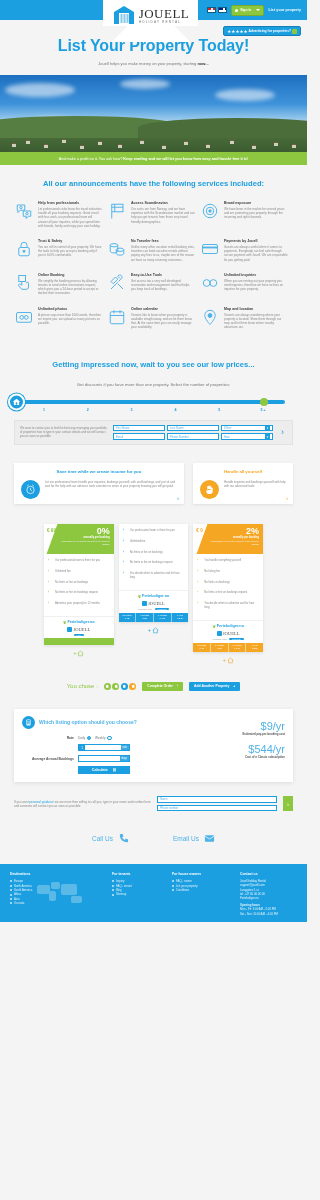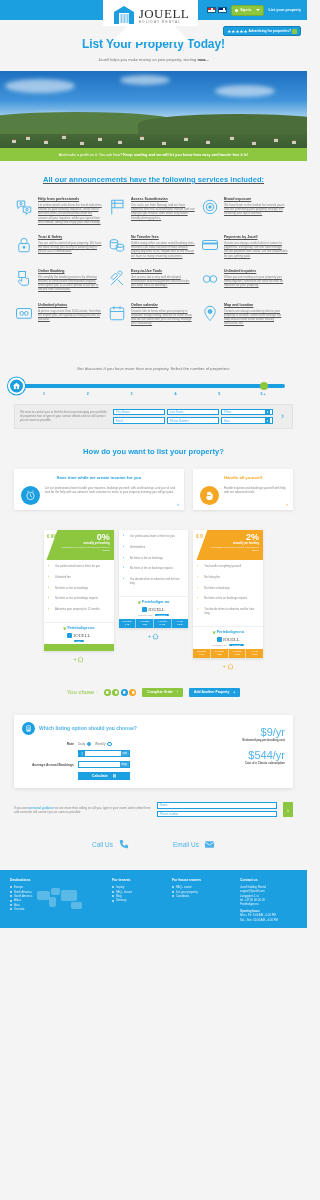--- a/index.html
+++ b/index.html
@@ -38,21 +38,21 @@
   .logo-chev:before { content:""; position:absolute; top:-11px; left:50%; transform:translateX(-50%) rotate(45deg); width:58px;height:58px; background:#fff; border-right:2.5px solid #4b4b4b; border-bottom:2.5px solid #4b4b4b;}
 
   
   .adv-badge { position:absolute; right:6px; top:26px; background:#1c9fe0; border:1px solid #1580b5; border-radius:2px; height:10px; display:flex; align-items:center; padding:0 3px; gap:1px; z-index:4;}
   .adv-badge .star { color:#fff; font-size:4.5px; }
   .adv-badge .lbl { font-size:3.3px; color:#fff; font-weight:bold; }
   .adv-badge .grn { width:5px;height:5px;background:#8dc63f;border-radius:1px;}
 
   
   .hero-head { background:#f4f4f4; padding:17px 0 9px; text-align:center; }
-  .hero-head h1 { font-size:12px; color:#1c9fe0; font-weight:bold; letter-spacing:-.1px;}
+  .hero-head h1 { font-size:16px; color:#1c9fe0; font-weight:bold; letter-spacing:-.1px;}
   .hero-head p { font-size:4px; color:#777; margin-top:6px; }
   .hero-head p b { color:#333; }
 
   
   .hero { height:77px; position:relative; overflow:hidden;
     background:linear-gradient(#1d6fc0 0%, #3f93da 38%, #8cc2ea 55%, #b9d6e8 64%, #6f8f5c 70%, #5b7a4a 80%, #47603c 100%); }
   .cloud { position:absolute; background:rgba(255,255,255,.55); border-radius:50%; filter:blur(2px); }
   .hill { position:absolute; bottom:0; width:100%; height:28px;
      background:linear-gradient(#52783f,#3c5c30); }
   .hill:before{content:"";position:absolute;top:-8px;left:-10%;width:70%;height:22px;background:#567d42;border-radius:50% 50% 0 0;}
@@ -66,21 +66,21 @@
   .hero-rot .prev { font-size:4px; opacity:.45; display:block; line-height:5px; }
   .hero-rot .cur { font-size:9px; font-weight:bold; display:block; line-height:10px; text-shadow:0 1px 2px rgba(0,0,0,.5);}
   .hero-rot .next { font-size:4px; opacity:.45; display:block; line-height:5px;}
 
   
   .greenbar { background:#8dc63f; height:13px; display:flex; align-items:center; justify-content:center; }
   .greenbar span { font-size:3.8px; color:#fff; }
   .greenbar b { font-weight:bold; }
 
   
-  .sec-white { background:#f4f4f4; padding:14px 0 10px;text-decoration:underline; }
+  .sec-white { background:#f4f4f4; padding:14px 0 10px; }
   h2.sec-title { text-align:center; font-size:7.6px; color:#1c9fe0; font-weight:bold; margin-bottom:13px;}
   .svc-grid { display:flex; flex-wrap:wrap; padding:0 14px; }
   .svc { width:33.33%; display:flex; gap:4px; margin-bottom:11px; padding-right:5px;}
   .svc-ico { width:20px; flex:0 0 20px; display:flex; align-items:flex-start; justify-content:center; padding-top:1px;}
   .svc-ico svg { width:18px; height:18px; }
   .svc-body h3 { font-size:3.6px; color:#3b3b3b; font-weight:bold; margin-bottom:2px; }
   .svc-body p { font-size:3px; line-height:4.2px; color:#8a8a8a; }
 
   
   .sec-slider { background:#f4f4f4; padding:10px 0 6px; }
@@ -481,20 +481,21 @@
           </div>
           <div class="svc-body">
             <h3>Map and location</h3>
             <p>Tenants are always wondering where your property is located. Show them through our map and let them know where nearby attractions are.</p>
           </div>
         </div>
       </div>
   </div>
 
   <div class="sec-slider">
+    <h2 class="sec-title">Getting impressed now, wait to you see our low prices...</h2>
     <div class="slider-sub">Get discounts if you have more than one property. Select the number of properties:</div>
     <div class="slider-wrap">
       <div class="track">
         <div class="home-knob">
           <svg viewBox="0 0 24 24" fill="#fff">
               <path d="M12 3 L22 11 h-3 v9 h-14 v-9 H2 Z"></path>
               <rect x="10" y="13" width="4" height="6" fill="#1c9fe0"></rect>
             </svg>
         </div>
         <div class="handle"></div>
@@ -535,21 +536,20 @@
               <span>How</span>
               <span class="ar">▾</span>
             </div>
           </div>
         </div>
       <div class="cf-go">›</div>
     </div>
   </div>
 
   <div class="sec-how">
-    <h2 class="sec-title">How do you want to list your property?</h2>
     <div class="how-row">
       <div class="how-card a">
         <h3>Save time while we create income for you</h3>
         <div class="how-inner">
           <div class="how-circ">
             <svg viewBox="0 0 24 24" fill="none" stroke="#fff" stroke-width="1.6">
                 <circle cx="12" cy="13" r="8"></circle>
                 <path d="M12 9v4l3 2M5 4l3-2M19 4l-3-2"></path>
               </svg>
           </div>

